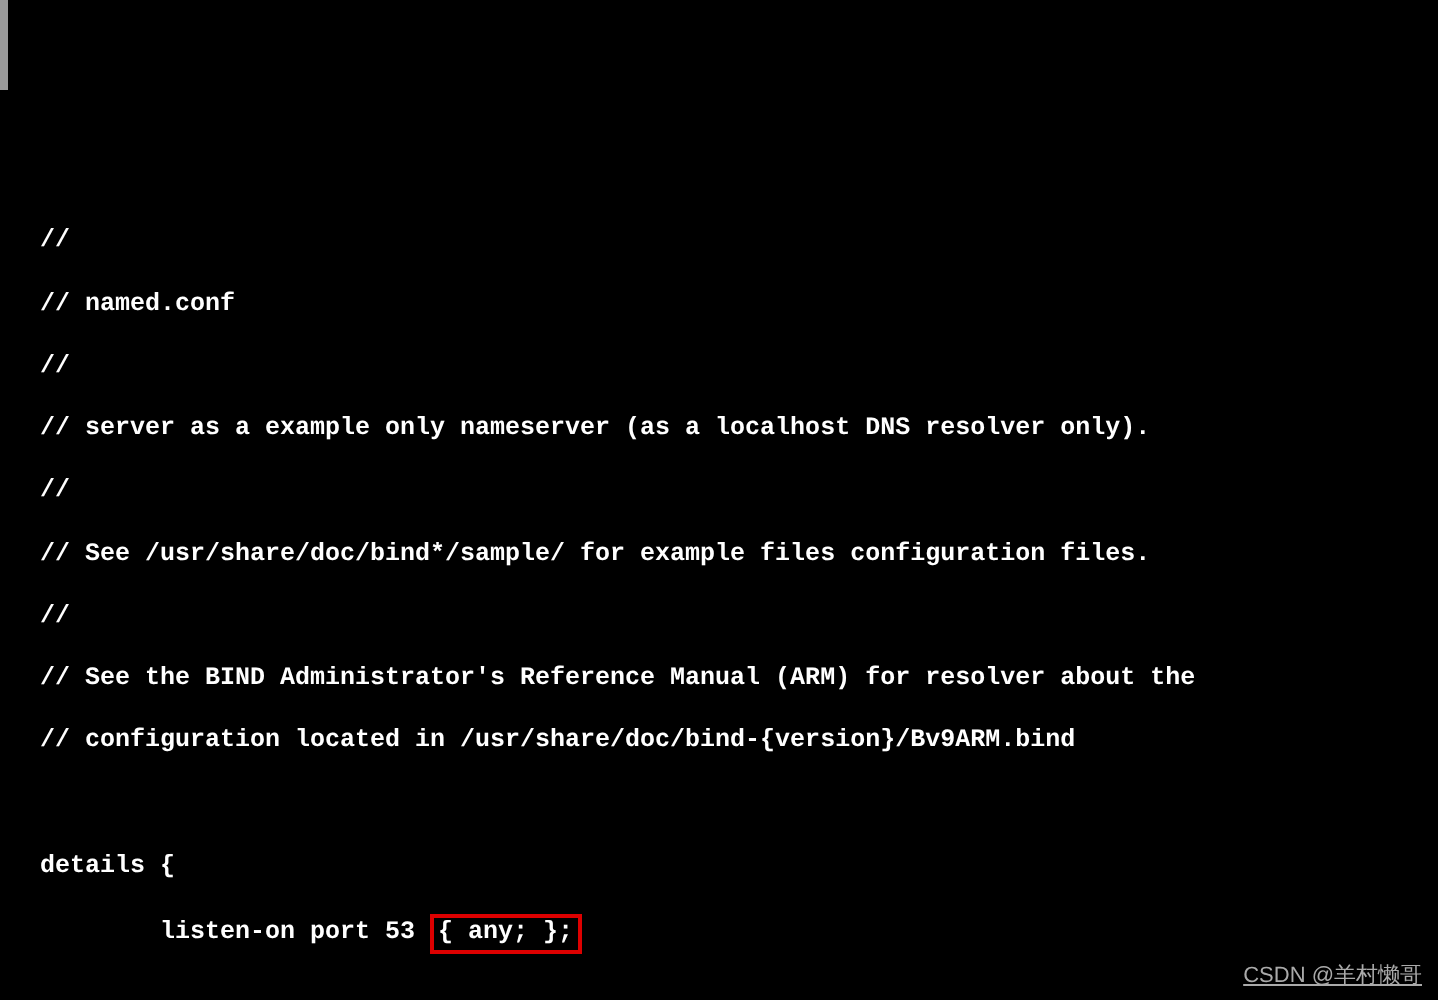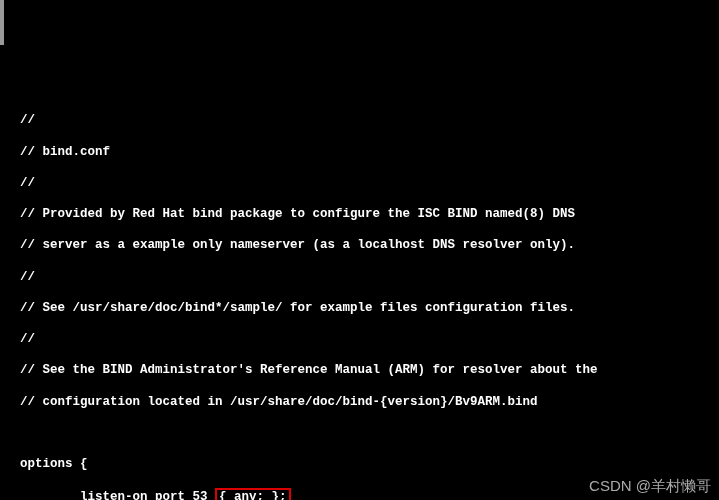--- a/index.html
+++ b/index.html
@@ -29,46 +29,46 @@
     .hl-box {
       border: 2px solid #d00;
       display: inline-block;
       padding: 0 2px;
     }
     .watermark {
       position: absolute;
       right: 8px;
       bottom: 4px;
       color: #aaa;
-      font-size: 15px;
+      font-size: 11px;
       font-weight: normal;
       font-family: sans-serif;
+      text-decoration: underline;
     }
     .content { margin-left: 12px; }
   </style>
 </head>
 <body>
 
 
 
 <div class="thumb"></div>
 
 <div class="content">
 <span class="line">//</span>
-<span class="line">// bind.conf</span>
+<span class="line">// named.conf</span>
 <span class="line">//</span>
-<span class="line">// Provided by Red Hat bind package to configure the ISC BIND named(8) DNS</span>
 <span class="line">// server as a example only nameserver (as a localhost DNS resolver only).</span>
 <span class="line">//</span>
 <span class="line">// See /usr/share/doc/bind*/sample/ for example files configuration files.</span>
 <span class="line">//</span>
 <span class="line">// See the BIND Administrator's Reference Manual (ARM) for resolver about the</span>
 <span class="line">// configuration located in /usr/share/doc/bind-{version}/Bv9ARM.bind</span>
 <span class="line"> </span>
-<span class="line">options {</span>
+<span class="line">details {</span>
 <span class="line"><span>        listen-on port 53 </span><span class="hl-box">{ any; };</span></span>
 
 
 
 
 
 
 
 
 

